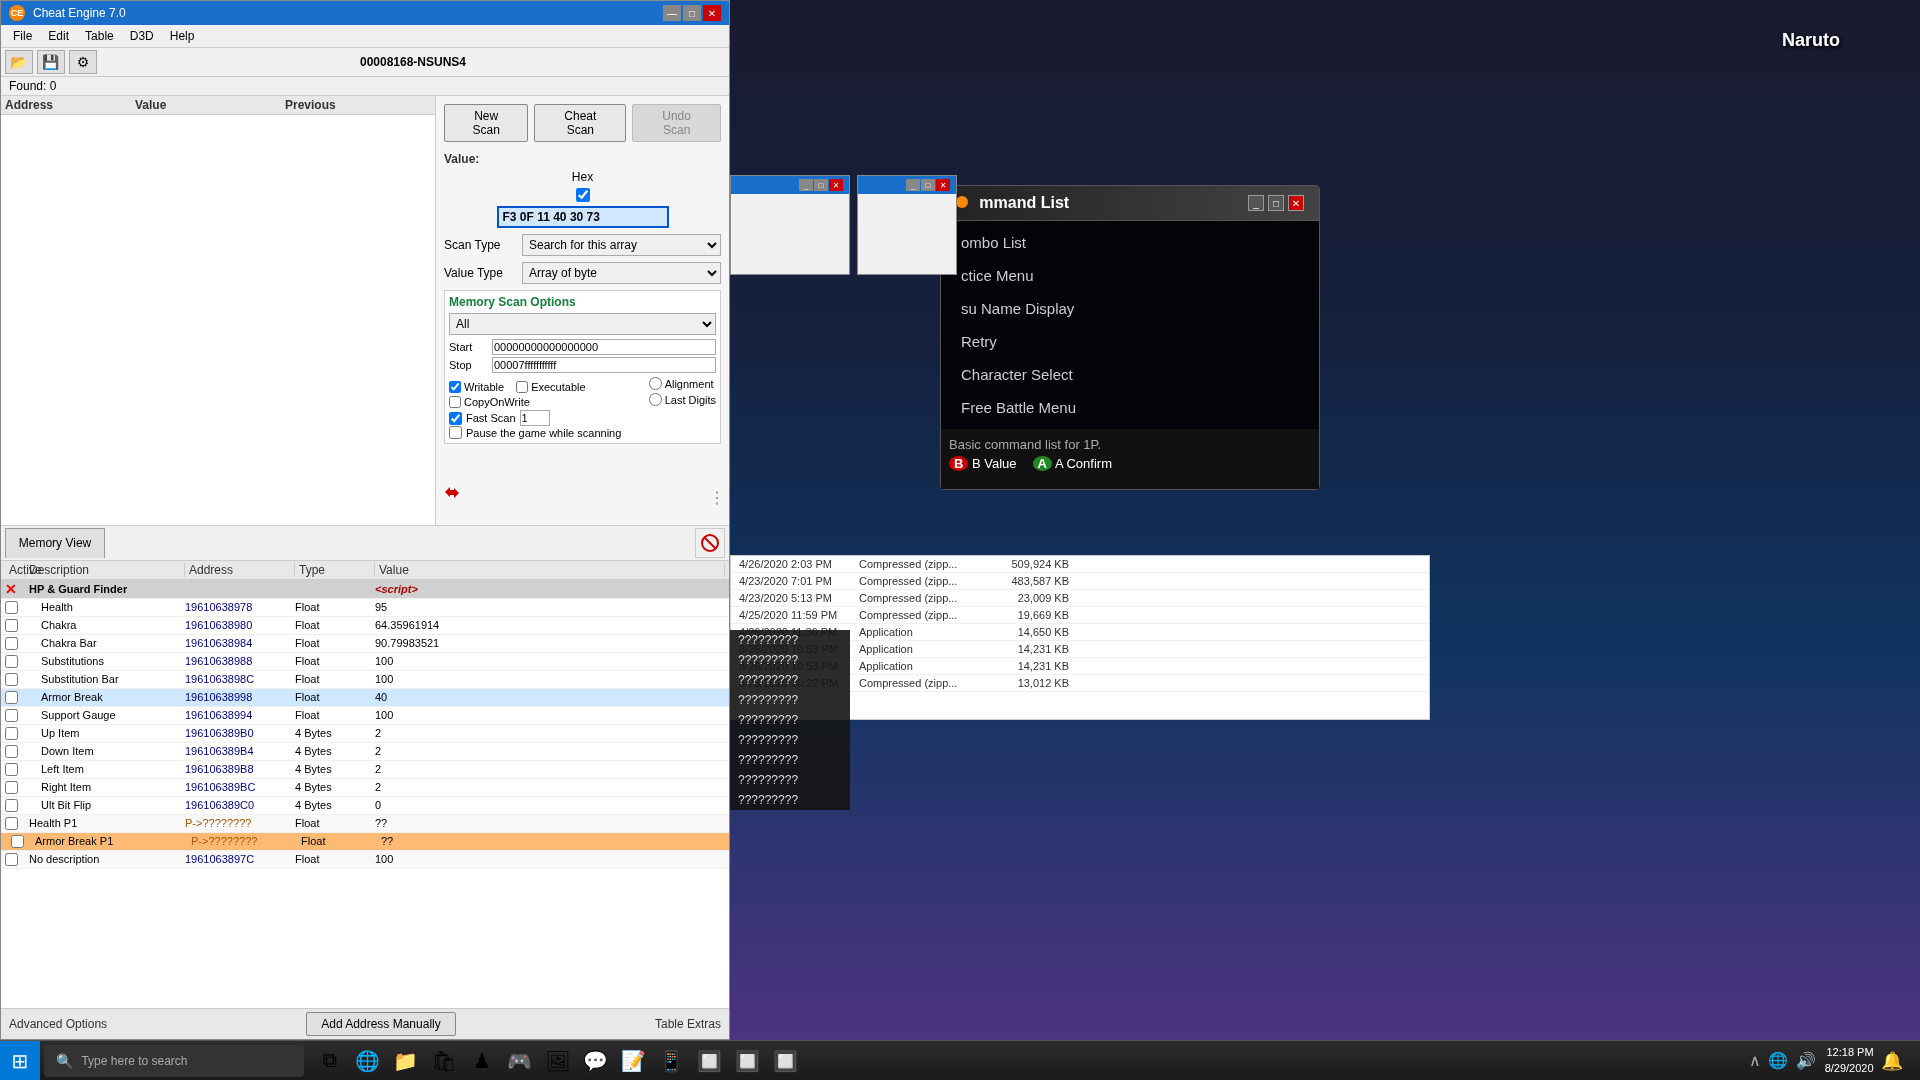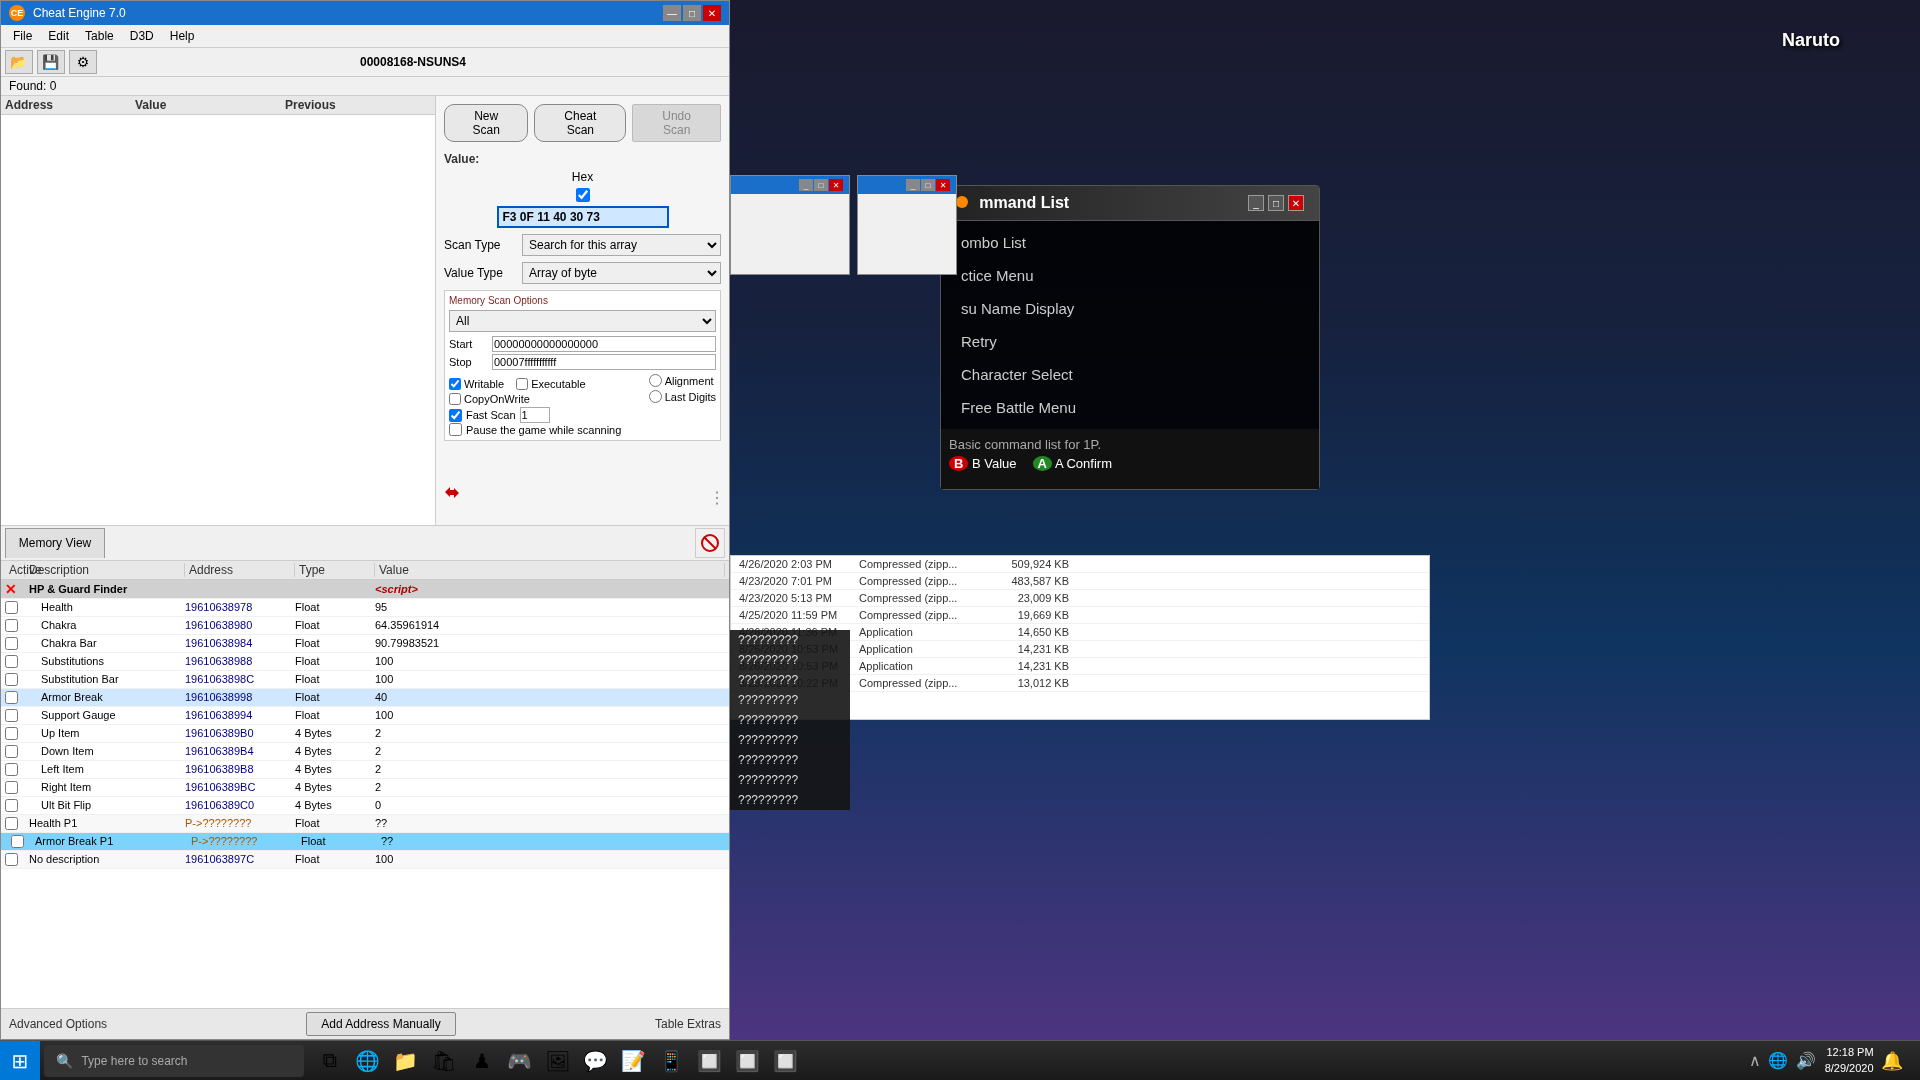--- a/index.html
+++ b/index.html
@@ -245,21 +245,21 @@
       gap: 6px;
       margin-bottom: 4px;
     }
 
     .scan-btn {
       padding: 4px 16px;
       font-size: 12px;
       cursor: pointer;
       border: 1px solid #888;
       background: #e8e8e8;
-      border-radius: 10px;
+      border-radius: 2px;
     }
 
     .undo-btn {
       padding: 4px 16px;
       font-size: 12px;
       cursor: pointer;
       border: 1px solid #bbb;
       background: #d8d8d8;
       color: #888;
       border-radius: 2px;
@@ -317,24 +317,24 @@
       border: 1px solid #aaa;
     }
 
     .memory-scan-section {
       border: 1px solid #ccc;
       padding: 4px;
       background: white;
     }
 
     .memory-scan-title {
-      font-size: 10px;
-      font-weight: normal;
+      font-size: 12px;
+      font-weight: bold;
       margin-bottom: 4px;
-      color: #7f1d1d;
+      color: #15803d;
     }
 
     .memory-type-select {
       width: 100%;
       padding: 2px;
       font-size: 12px;
       border: 1px solid #aaa;
       margin-bottom: 4px;
     }
 
@@ -1040,21 +1040,21 @@
     <div class="ce-row" style="background:#f8f8f8;">
       <div class="ce-cell ce-cell-active">
           <input type="checkbox" class="ce-checkbox" style="">
         </div>
       <div class="ce-cell ce-cell-desc">Health P1</div>
       <div class="ce-cell ce-cell-addr pointer-text">P-&gt;????????</div>
       <div class="ce-cell ce-cell-type">Float</div>
       <div class="ce-cell ce-cell-val">??</div>
     </div>
 
-    <div class="ce-row" style="background:#7dd3fc;padding-left:10px;">
+    <div class="ce-row" style="background:#fdba74;padding-left:10px;">
       <div class="ce-cell ce-cell-active">
           <input type="checkbox" class="ce-checkbox" style="">
         </div>
       <div class="ce-cell ce-cell-desc">Armor Break P1</div>
       <div class="ce-cell ce-cell-addr pointer-text">P-&gt;????????</div>
       <div class="ce-cell ce-cell-type">Float</div>
       <div class="ce-cell ce-cell-val">??</div>
     </div>
 
     <div class="ce-row" style="background:#f8f8f8;">

